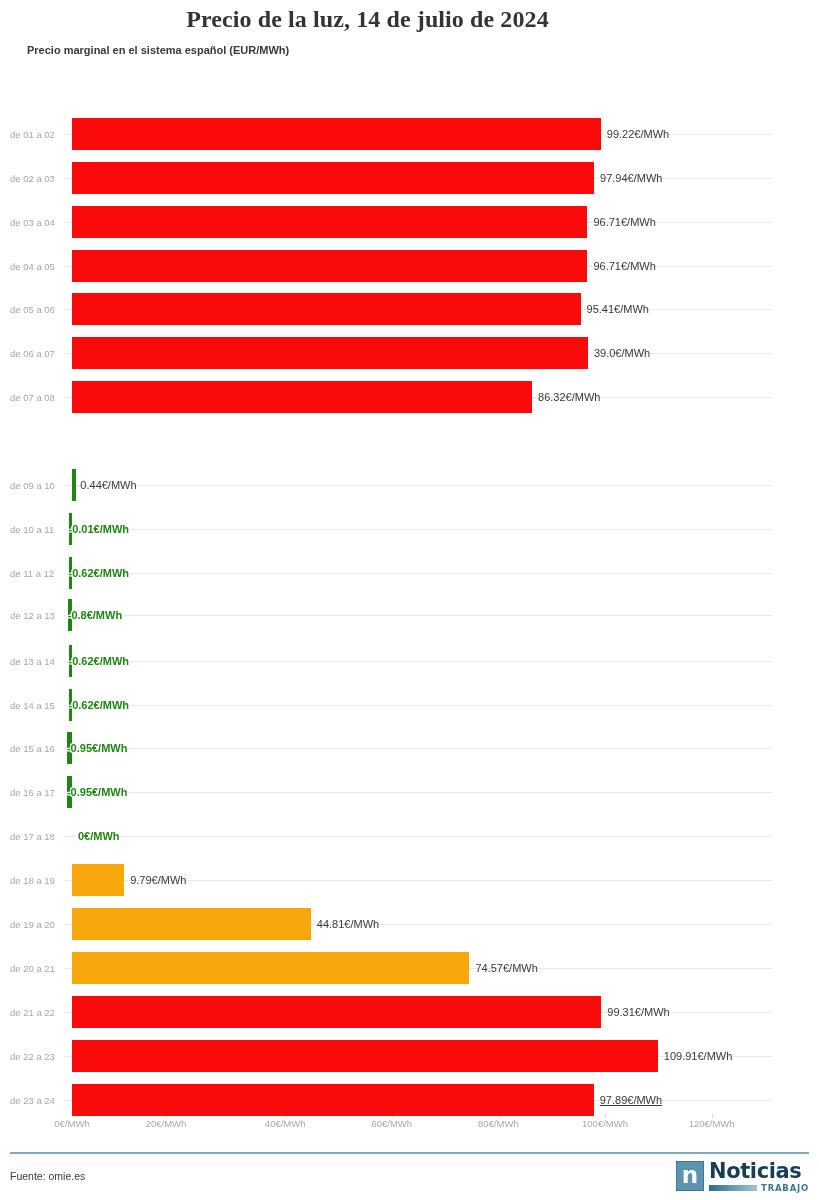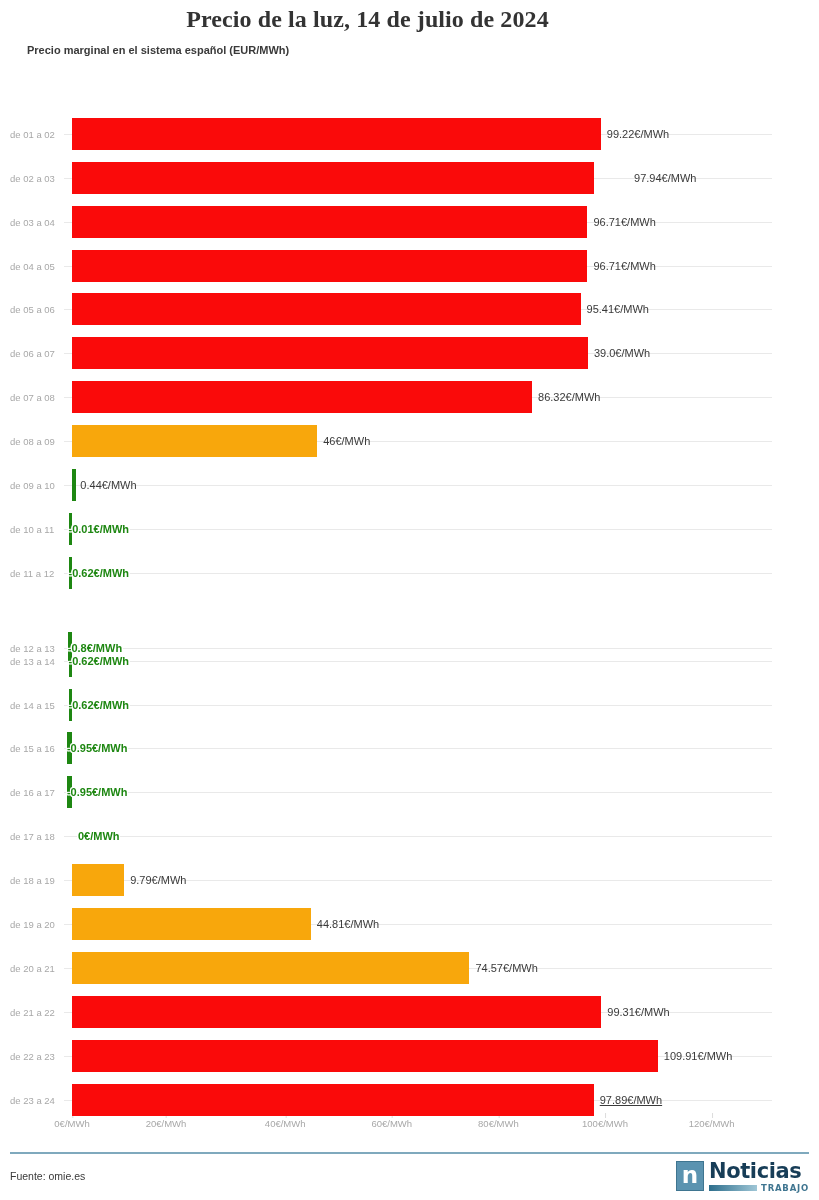--- a/index.html
+++ b/index.html
@@ -193,21 +193,21 @@
       <div class="row" style="top: 49.95px;">
         <div class="gridline"></div>
         <div class="cat-label">de 01 a 02</div>
         <div class="bar red" style="left: 72px; width: 528.843px;"></div>
         <div class="val-label" style="left: 606.843px;">99.22€/MWh</div>
       </div>
       <div class="row" style="top: 93.85px;">
         <div class="gridline"></div>
         <div class="cat-label">de 02 a 03</div>
         <div class="bar red" style="left: 72px; width: 522.02px;"></div>
-        <div class="val-label" style="left: 600.02px; margin-left: 34px;">97.94€/MWh</div>
+        <div class="val-label" style="left: 600.02px;">97.94€/MWh</div>
       </div>
       <div class="row" style="top: 137.75px;">
         <div class="gridline"></div>
         <div class="cat-label">de 03 a 04</div>
         <div class="bar red" style="left: 72px; width: 515.464px;"></div>
         <div class="val-label" style="left: 593.464px;">96.71€/MWh</div>
       </div>
       <div class="row" style="top: 181.65px;">
         <div class="gridline"></div>
         <div class="cat-label">de 04 a 05</div>
@@ -225,45 +225,39 @@
         <div class="cat-label">de 06 a 07</div>
         <div class="bar red" style="left: 72px; width: 515.944px;"></div>
         <div class="val-label" style="left: 593.944px;">39.0€/MWh</div>
       </div>
       <div class="row" style="top: 313.35px;">
         <div class="gridline"></div>
         <div class="cat-label">de 07 a 08</div>
         <div class="bar red" style="left: 72px; width: 460.086px;"></div>
         <div class="val-label" style="left: 538.086px;">86.32€/MWh</div>
       </div>
-      <div class="row" style="top: 357.25px;">
-        <div class="gridline"></div>
-        <div class="cat-label">de 08 a 09</div>
-        <div class="bar orange" style="left: 72px; width: 245.18px;"></div>
-        <div class="val-label" style="left: 323.18px;">46€/MWh</div>
-      </div>
       <div class="row" style="top: 401.15px;">
         <div class="gridline"></div>
         <div class="cat-label">de 09 a 10</div>
         <div class="bar green" style="left: 72px; width: 3.5px;"></div>
         <div class="val-label" style="left: 80.3452px;">0.44€/MWh</div>
       </div>
       <div class="row" style="top: 445.05px;">
         <div class="gridline"></div>
         <div class="cat-label">de 10 a 11</div>
         <div class="bar green" style="left: 68.5px; width: 3.5px;"></div>
         <div class="val-label neg" style="left: 68.5px;">-0.01€/MWh</div>
       </div>
       <div class="row" style="top: 488.95px;">
         <div class="gridline"></div>
         <div class="cat-label">de 11 a 12</div>
         <div class="bar green" style="left: 68.5px; width: 3.5px;"></div>
         <div class="val-label neg" style="left: 68.5px;">-0.62€/MWh</div>
       </div>
-      <div class="row" style="top: 564px; padding-left: 44px;">
+      <div class="row" style="top: 531px; padding-left: 44px;">
         <div class="gridline"></div>
         <div class="cat-label">de 12 a 13</div>
         <div class="bar green" style="left: 67.736px; width: 4.264px;"></div>
         <div class="val-label neg" style="left: 67.736px;">-0.8€/MWh</div>
       </div>
       <div class="row" style="top: 576.75px;">
         <div class="gridline"></div>
         <div class="cat-label">de 13 a 14</div>
         <div class="bar green" style="left: 68.5px; width: 3.5px;"></div>
         <div class="val-label neg" style="left: 68.5px;">-0.62€/MWh</div>

